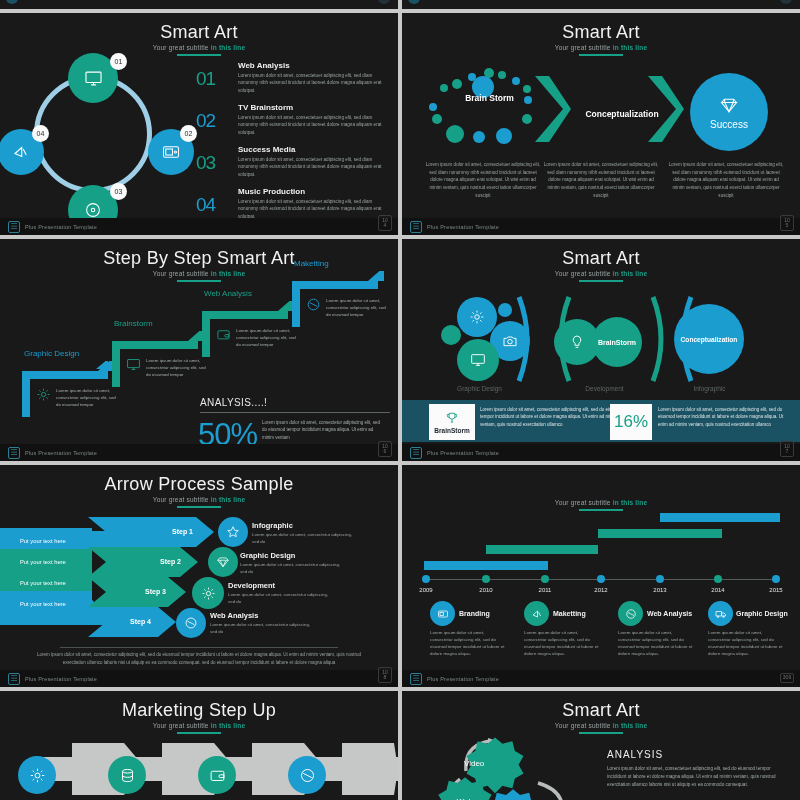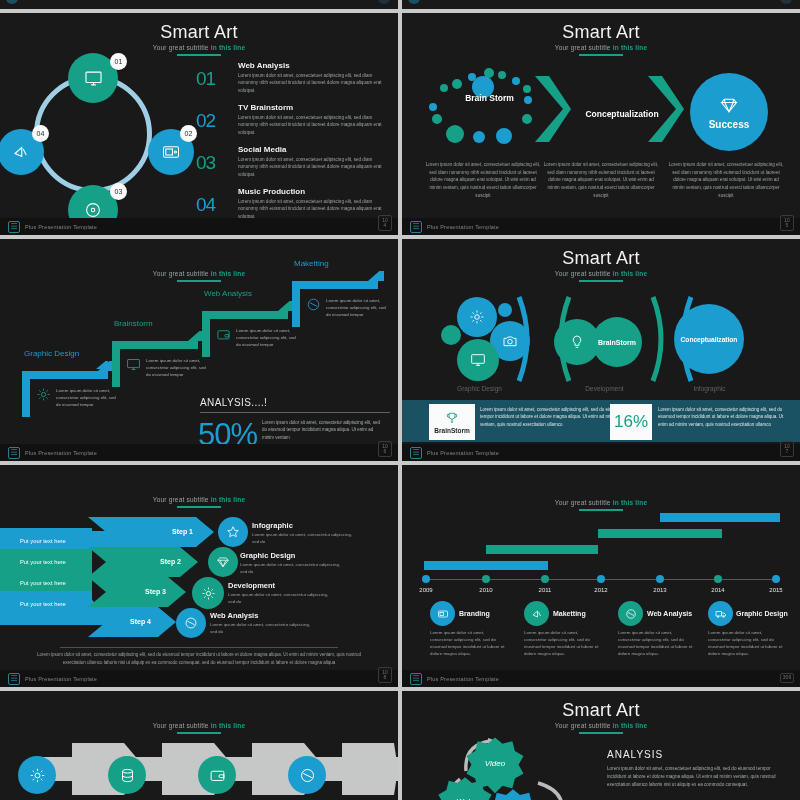--- a/index.html
+++ b/index.html
@@ -196,21 +196,21 @@
           <div class="h">Web Analysis</div>
           <div class="p">Lorem ipsum dolor sit amet, consectetuer adipiscing elit, sed diam nonummy nibh euismod tincidunt ut laoreet dolore magna aliquam erat volutpat.</div>
         </div>
         <div class="s1row">
           <div class="bignum" style="color:#1c9dd0">02</div>
           <div class="h">TV Brainstorm</div>
           <div class="p">Lorem ipsum dolor sit amet, consectetuer adipiscing elit, sed diam nonummy nibh euismod tincidunt ut laoreet dolore magna aliquam erat volutpat.</div>
         </div>
         <div class="s1row">
           <div class="bignum" style="color:#17a088">03</div>
-          <div class="h">Social Media</div>
+          <div class="h">Success Media</div>
           <div class="p">Lorem ipsum dolor sit amet, consectetuer adipiscing elit, sed diam nonummy nibh euismod tincidunt ut laoreet dolore magna aliquam erat volutpat.</div>
         </div>
         <div class="s1row">
           <div class="bignum" style="color:#1c9dd0">04</div>
           <div class="h">Music Production</div>
           <div class="p">Lorem ipsum dolor sit amet, consectetuer adipiscing elit, sed diam nonummy nibh euismod tincidunt ut laoreet dolore magna aliquam erat volutpat.</div>
         </div>
       </div>
 
       <div class="footer">
@@ -260,40 +260,41 @@
       <svg class="chev" style="left:244px;top:63px;" width="40" height="67" viewBox="0 0 40 67">
         <path d="M2 0 L30 33 L2 66 L16 66 L38 33 L16 0 Z" fill="#17a088"></path>
       </svg>
 
       <div class="circ" style="left:288px;top:60px;width:78px;height:78px;background:#1c9dd0;flex-direction:column;">
         <svg class="ico" width="20" height="20" viewBox="0 0 24 24" fill="none" stroke="#fff" stroke-width="1.3">
           <path d="M3 9h18l-9 11z"></path>
             <path d="M3 9l3.5-4h11L21 9"></path>
             <path d="M7 9l5 11 5-11M6.5 5l.5 4M17.5 5l-.5 4"></path>
         </svg>
-        <div style="color:#fff;font-size:10px;font-weight:700;margin-top:4px;">Success</div>
+        <div style="color:#fff;font-size:10px;font-weight:400;margin-top:4px;">Success</div>
       </div>
 
       <div class="s2para" style="left:22px;top:148px;">Lorem ipsum dolor sit amet, consectetuer adipiscing elit, sed diam nonummy nibh euismod tincidunt ut laoreet dolore magna aliquam erat volutpat. Ut wisi enim ad minim veniam, quis nostrud exerci tation ullamcorper suscipit</div>
       <div class="s2para" style="left:140px;top:148px;">Lorem ipsum dolor sit amet, consectetuer adipiscing elit, sed diam nonummy nibh euismod tincidunt ut laoreet dolore magna aliquam erat volutpat. Ut wisi enim ad minim veniam, quis nostrud exerci tation ullamcorper suscipit</div>
       <div class="s2para" style="left:265px;top:148px;">Lorem ipsum dolor sit amet, consectetuer adipiscing elit, sed diam nonummy nibh euismod tincidunt ut laoreet dolore magna aliquam erat volutpat. Ut wisi enim ad minim veniam, quis nostrud exerci tation ullamcorper suscipit</div>
 
       <div class="footer">
         <div class="bookicon">☰</div>
         <div class="ftext">Plus Presentation Template</div>
       </div>
       <div class="pagebadge">
         <span>10</span>
         <span>5</span>
       </div>
     </div>
   </div>
 
   <div class="slide">
     <div class="slide-inner">
+      <div class="title">Step By Step Smart Art</div>
       <div class="subtitle">
         <span>Your great subtitle </span><b>in this line</b>
       </div>
       <div class="subrule"></div>
 
       <svg style="position:absolute;left:22px;top:122px;" width="98" height="56" viewBox="0 0 98 56">
         <path d="M0 10 h86 v8 H8 v38 H0 Z" fill="#1c9dd0"></path>
         <path d="M86 10 h12 L98 0 Z" fill="#1c9dd0" transform="translate(-12,-2)"></path>
         <path d="M76 10 L92 10 L92 -4 Z" fill="#1c9dd0"></path>
       </svg>
@@ -432,20 +433,21 @@
       </div>
       <div class="pagebadge">
         <span>10</span>
         <span>7</span>
       </div>
     </div>
   </div>
 
   <div class="slide">
     <div class="slide-inner">
+      <div class="title">Arrow Process Sample</div>
       <div class="subtitle">
         <span>Your great subtitle </span><b>in this line</b>
       </div>
       <div class="subrule"></div>
 
       <svg style="position:absolute;left:0px;top:52px;" width="230" height="125" viewBox="0 0 230 125">
         <path d="M0 14 H110 L86 40 H0 Z" fill="#1c9dd0"></path>
         <path d="M0 34 H92 L86 60 H0 Z" fill="#17a088" opacity=".95"></path>
         <path d="M0 54 H86 L86 81 H0 Z" fill="#17a088"></path>
         <path d="M0 74 H86 L110 108 H0 Z" fill="#1c9dd0"></path>
@@ -603,20 +605,21 @@
         <div class="ftext">Plus Presentation Template</div>
       </div>
       <div class="pagebadge" style="height:10px;">
         <span>309</span>
       </div>
     </div>
   </div>
 
   <div class="slide">
     <div class="slide-inner">
+      <div class="title" style="font-size:18px;">Marketing Step Up</div>
       <div class="subtitle">
         <span>Your great subtitle </span><b>in this line</b>
       </div>
       <div class="subrule"></div>
 
       <svg style="position:absolute;left:12px;top:52px;" width="386" height="80" viewBox="0 0 386 80">
         <path d="M60 0 H 112 L 134 26 L 112 52 H 60 Z" fill="#c6c8c8"></path>
         <path d="M150 0 H 202 L 224 26 L 202 52 H 150 Z" fill="#c6c8c8"></path>
         <path d="M240 0 H 292 L 314 26 L 292 52 H 240 Z" fill="#c6c8c8"></path>
         <path d="M330 0 H 382 L 386 26 L 382 52 H 330 Z" fill="#c6c8c8"></path>
@@ -670,21 +673,21 @@
         <path d="M36 40 Q34 14 60 10" stroke="#b9bcbc" stroke-width="3.4" fill="none"></path>
         <path d="M58 7 L70 11 L58 16 Z" fill="#b9bcbc"></path>
         <path d="M30 48 Q14 60 20 80" stroke="#b9bcbc" stroke-width="3.4" fill="none"></path>
         <path d="M16 78 L21 88 L25 78 Z" fill="#b9bcbc"></path>
         <path d="M108 52 Q136 60 132 84" stroke="#b9bcbc" stroke-width="3.4" fill="none"></path>
       </svg>
 
       <svg style="position:absolute;left:62px;top:44px;" width="62" height="62" viewBox="0 0 100 100">
         <path d="M50 4 L62 14 L78 10 L82 26 L96 34 L88 48 L96 62 L82 70 L78 86 L62 82 L50 94 L38 82 L22 86 L18 70 L4 62 L12 48 L4 34 L18 26 L22 10 L38 14 Z" fill="#17a088"></path>
       </svg>
-      <div style="position:absolute;left:62px;top:68px;width:62px;text-align:center;color:#fff;font-size:8px;font-style:italic;">Video</div>
+      <div style="position:absolute;left:62px;top:68px;width:62px;text-align:left;color:#fff;font-size:8px;">Video</div>
 
       <svg style="position:absolute;left:34px;top:84px;" width="58" height="58" viewBox="0 0 100 100">
         <path d="M50 4 L62 14 L78 10 L82 26 L96 34 L88 48 L96 62 L82 70 L78 86 L62 82 L50 94 L38 82 L22 86 L18 70 L4 62 L12 48 L4 34 L18 26 L22 10 L38 14 Z" fill="#17a088"></path>
       </svg>
       <div style="position:absolute;left:34px;top:106px;width:58px;text-align:center;color:#fff;font-size:8px;">Web</div>
 
       <svg style="position:absolute;left:82px;top:96px;" width="58" height="58" viewBox="0 0 100 100">
         <path d="M50 4 L62 14 L78 10 L82 26 L96 34 L88 48 L96 62 L82 70 L78 86 L62 82 L50 94 L38 82 L22 86 L18 70 L4 62 L12 48 L4 34 L18 26 L22 10 L38 14 Z" fill="#1c9dd0"></path>
       </svg>
 

